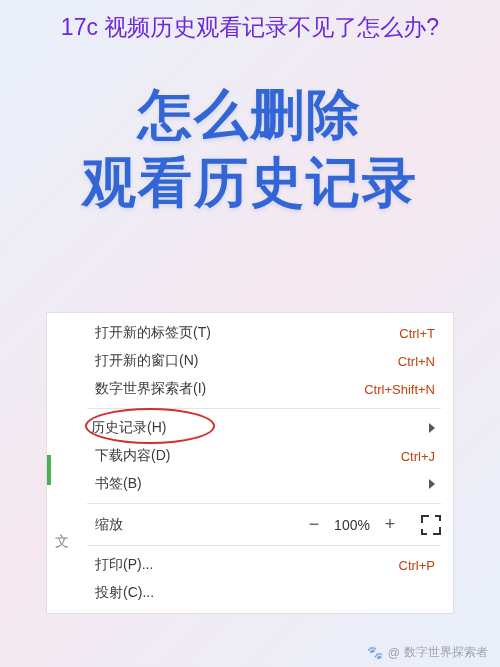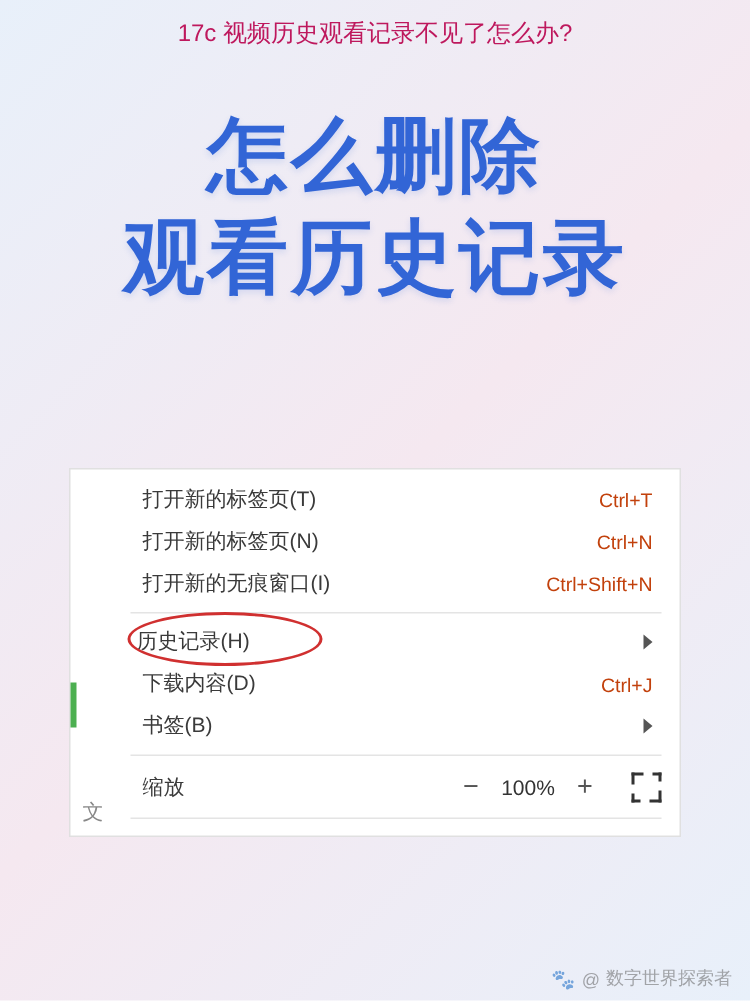--- a/index.html
+++ b/index.html
@@ -6,22 +6,22 @@
     body {
       width: 500px;
       height: 667px;
       background: linear-gradient(135deg, #e8f0fa 0%, #f5e8f0 50%, #e8f0fa 100%);
       font-family: "Microsoft YaHei", sans-serif;
       position: relative;
       overflow: hidden;
     }
     .page-title {
       text-align: center;
-      font-size: 16px;
-      color: #be185d;
+      font-size: 23px;
+      color: #6d28d9;
       padding: 12px 10px 8px;
       font-weight: 400;
     }
     .headline {
       text-align: center;
       margin-top: 30px;
     }
     .headline-line {
       font-size: 54px;
       font-weight: 900;
@@ -151,25 +151,25 @@
 </div>
 
 <div class="menu-shot">
   <div class="green-bar"></div>
 
   <div class="menu-row">
     <span class="menu-label">打开新的标签页(T)</span>
     <span class="menu-shortcut">Ctrl+T</span>
   </div>
   <div class="menu-row">
-    <span class="menu-label">打开新的标签页(N)</span>
+    <span class="menu-label">打开新的窗口(N)</span>
     <span class="menu-shortcut">Ctrl+N</span>
   </div>
   <div class="menu-row">
-    <span class="menu-label">打开新的无痕窗口(I)</span>
+    <span class="menu-label">数字世界探索者(I)</span>
     <span class="menu-shortcut">Ctrl+Shift+N</span>
   </div>
 
   <div class="sep"></div>
 
   <div class="menu-row" style="position:relative;padding-left:44px;">
     <div class="circle-mark"></div>
     <span class="menu-label">历史记录(H)</span>
     <span class="submenu-arrow"></span>
   </div>
@@ -190,20 +190,27 @@
     <span class="zoom-val">100%</span>
     <span class="zoom-btn">+</span>
     <span class="fs-icon">
         <span class="c2"></span>
         <span class="c3"></span>
       </span>
   </div>
 
   <div class="sep"></div>
 
+  <div class="menu-row">
+    <span class="menu-label">打印(P)...</span>
+    <span class="menu-shortcut">Ctrl+P</span>
+  </div>
+  <div class="menu-row">
+    <span class="menu-label">投射(C)...</span>
+  </div>
 
   <div class="side-char">文</div>
 </div>
 
 <div class="attribution">
   <span class="paw">🐾</span>
   <span>@</span>
     <span>数字世界探索者</span>
 </div>
 

